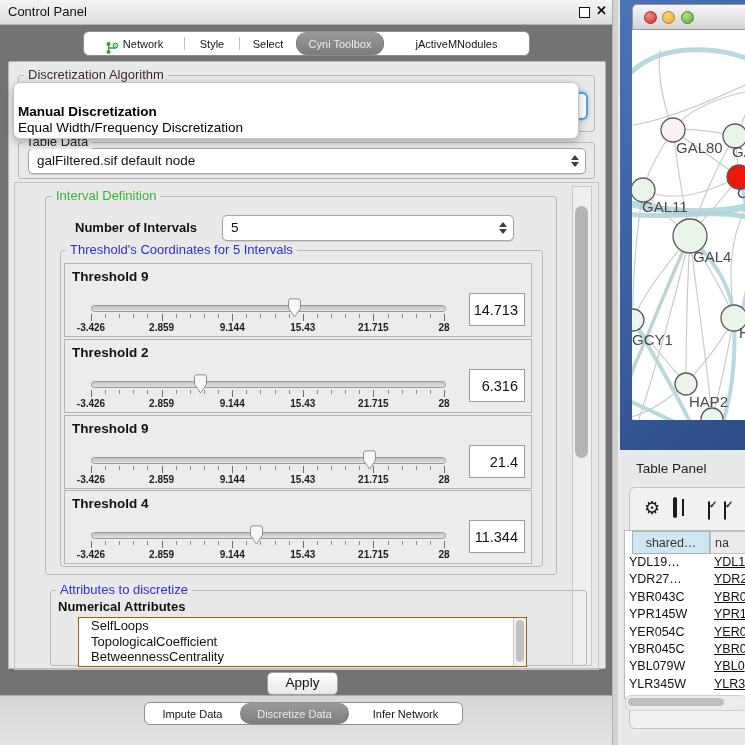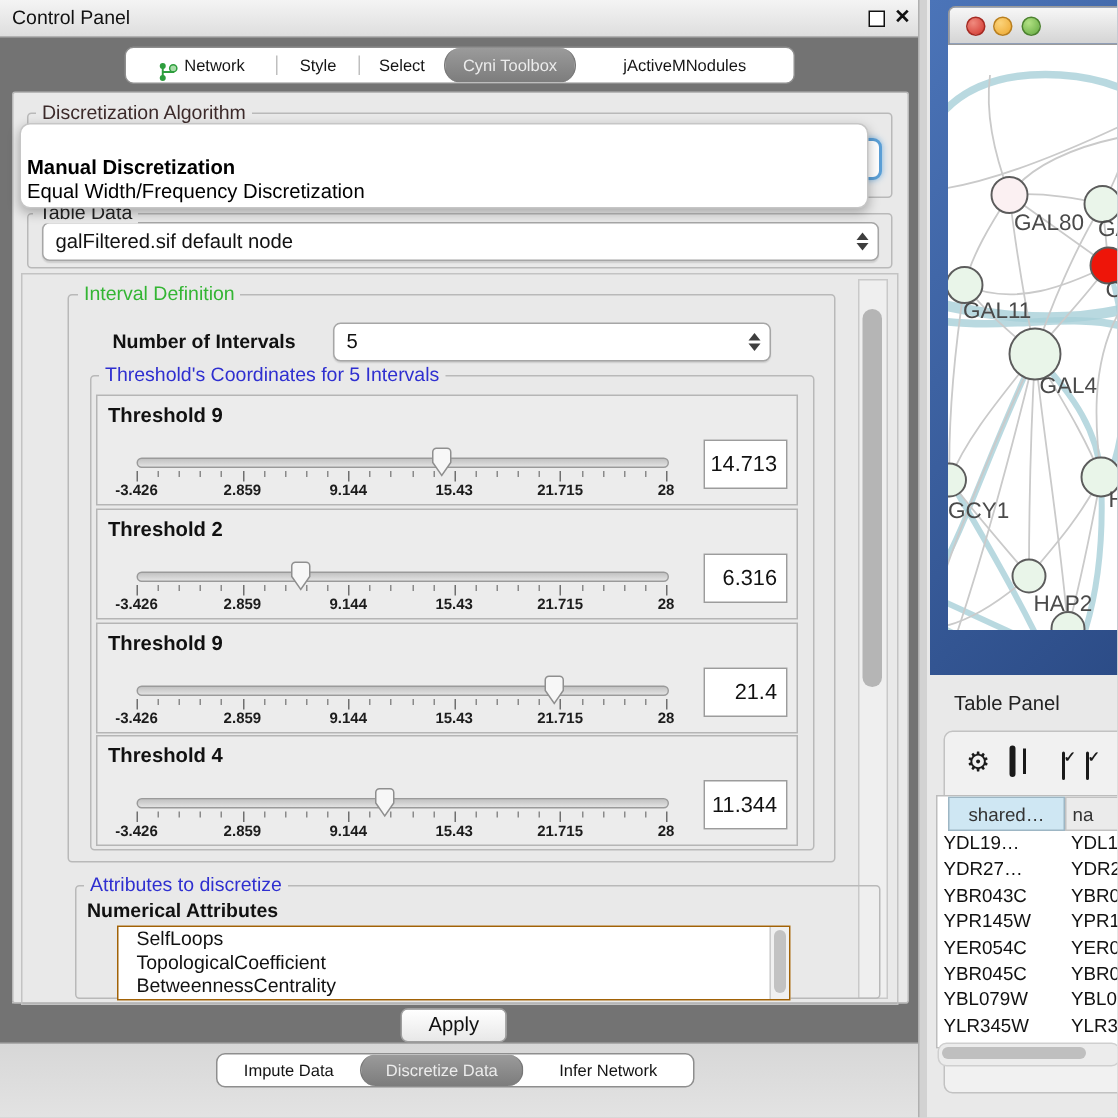--- a/index.html
+++ b/index.html
@@ -94,21 +94,21 @@
   .cb{width:10px;height:10px;border:1.5px solid #1a1a1a;border-radius:1px;position:relative;background:#fff;}
   .cb:before{content:"✓";position:absolute;left:0px;top:-3px;font-size:10px;font-weight:700;color:#1a1a1a;}
 
   .tp-table{left:624px;top:530px;width:121px;height:167px;background:#fff;border:1px solid #bdbdbd;overflow:hidden;}
   .tp-hcell{position:absolute;top:0;height:23px;font-size:12.5px;line-height:23px;box-sizing:border-box;}
   .hc1{left:7px;width:78px;background:#cfe7f3;border:1px solid #9db6c4;text-align:center;color:#333;}
   .hc2{left:85px;width:60px;background:#ebebeb;border:1px solid #c2c2c2;padding-left:4px;color:#333;}
   .tp-rows{position:absolute;left:0;top:24px;width:100%;height:150px;overflow:hidden;}
   .tp-row{height:17.4px;font-size:12.5px;color:#111;white-space:nowrap;}
   .tp-row .c1{display:inline-block;width:81px;padding-left:4px;}
-  .tp-row .c2{display:inline-block;padding-left:4px;}
+  .tp-row .c2{display:inline-block;padding-left:4px;text-decoration:underline;}
   .hsb{left:625px;top:695px;width:120px;height:14px;background:#ececec;border:1px solid #cfcfcf;border-radius:6px;}
   .hsb .th{position:absolute;left:2px;top:2px;width:96px;height:8px;background:#bfbfbf;border-radius:4px;}
 
   .vsb-track{left:572px;top:186px;width:20px;height:480px;background:#efefef;border:1px solid #c9c9c9;box-sizing:border-box;}
   .vsb-thumb{left:575px;top:206px;width:13px;height:252px;background:#b5b5b5;border-radius:7px;}
 </style>
 </head>
 <body>
 
 <div class="stage">

